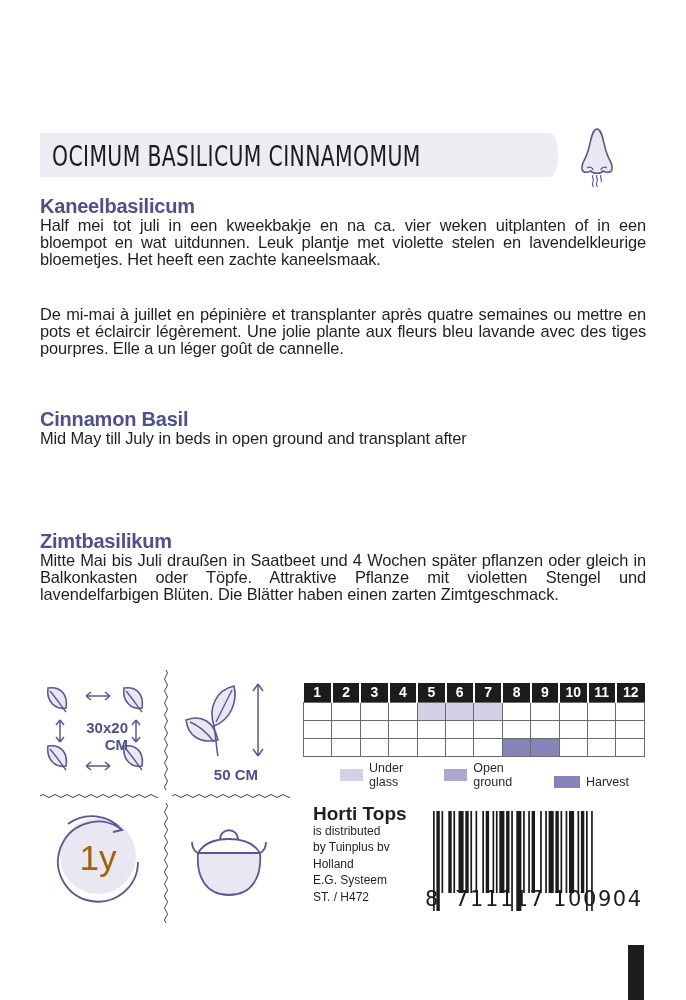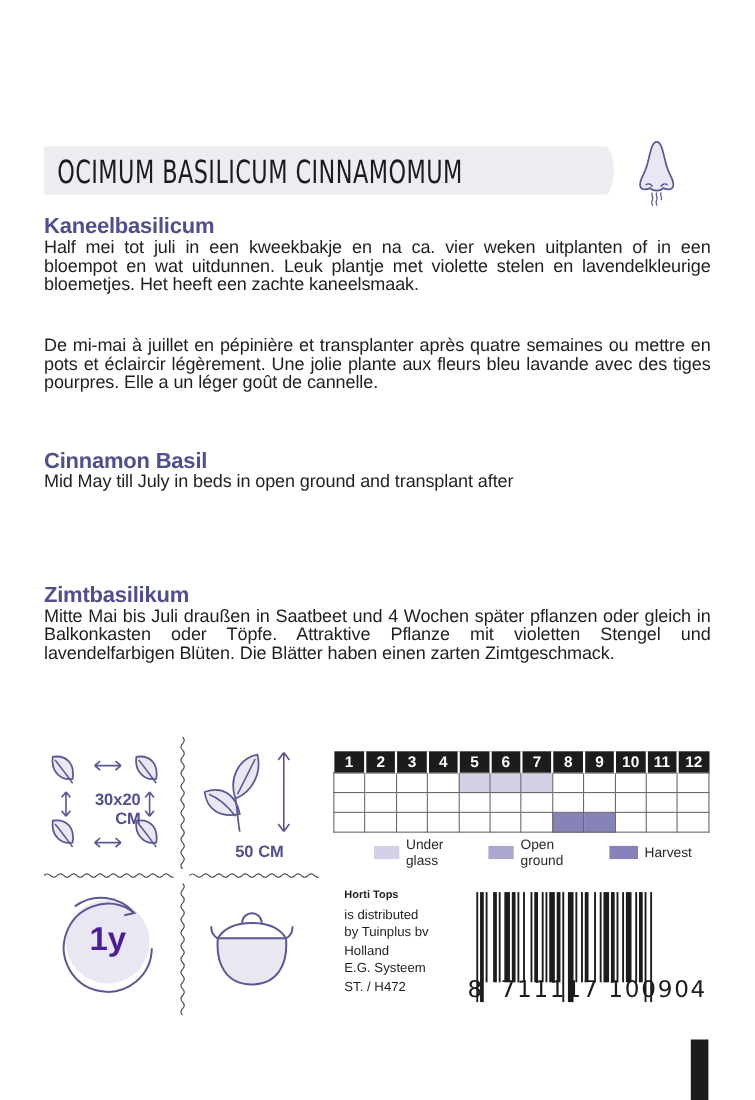--- a/index.html
+++ b/index.html
@@ -47,28 +47,28 @@
   .calendar { position: absolute; left: 303px; top: 683px; width: 342px; }
   .cal-grid { border-collapse: collapse; width: 342px; table-layout: fixed; }
   .cal-grid th {
     background: #1c1c1c; color: #ffffff; font-size: 14px; font-weight: bold; height: 19px;
     border-left: 2px solid #ffffff; text-align: center; line-height: 19px; padding: 0;
   }
   .cal-grid th:first-child { border-left: none; }
   .cal-grid td {
     height: 18px; border: 1px solid #6a6a6a; padding: 0;
   }
-  .legend { display: flex; align-items: center; margin-top: 4px; font-size: 12.5px; color: #2a2a2a; padding-left: 37px; }
+  .legend { display: flex; align-items: flex-end; margin-top: 4px; font-size: 12.5px; color: #2a2a2a; padding-left: 37px; }
   .legend .sw { width: 26px; height: 12px; margin-right: 6px; }
   .legend .item { display: flex; align-items: center; margin-right: 16px; }
 
   .distributor {
     position: absolute; left: 313px; top: 806px; font-size: 12px; line-height: 16.5px; color: #1f1f1f;
   }
-  .distributor .brand { font-weight: bold; font-size: 10px; }
+  .distributor .brand { font-weight: bold; font-size: 19px; }
 
   .barcode { position: absolute; left: 425px; top: 803px; width: 225px; height: 110px; }
   .barcode-digits {
     position: absolute; top: 888px; font-size: 21px; color: #1c1c1c; letter-spacing: 1.6px;
     font-family: "DejaVu Sans", sans-serif; line-height: 22px;
   }
   .registration-mark { position: absolute; left: 628px; top: 945px; width: 16px; height: 55px; background: #1c1c1c; }
 </style>
 </head>
 <body>
@@ -141,21 +141,21 @@
 <svg class="wavy-h" style="left:172px; top:793px; width:118px;" viewBox="0 0 118 6" preserveAspectRatio="none">
   <path d="M0 3 q3 -3 6 0 q3 3 6 0 q3 -3 6 0 q3 3 6 0 q3 -3 6 0 q3 3 6 0 q3 -3 6 0 q3 3 6 0 q3 -3 6 0 q3 3 6 0 q3 -3 6 0 q3 3 6 0 q3 -3 6 0 q3 3 6 0 q3 -3 6 0 q3 3 6 0 q3 -3 6 0 q3 3 6 0 q3 -3 6 0 q3 3 6 0" fill="none" stroke="#444" stroke-width="1"></path>
 </svg>
 
 <svg class="icon-cell" style="left:48px; top:810px; width:94px; height:100px;" viewBox="0 0 94 100">
   <circle cx="50" cy="46" r="38" fill="#e8e7f2"></circle>
   <path d="M70 17 A40 40 0 1 0 90 52" fill="none" stroke="#5a5894" stroke-width="1.8"></path>
   <path d="M20 14 A40 40 0 0 1 74 20" fill="none" stroke="#5a5894" stroke-width="1.8"></path>
   <path d="M66 14 L74 20 L65 22" fill="none" stroke="#5a5894" stroke-width="1.8"></path>
 </svg>
-<div style="position:absolute; left:70px; top:838px; width:56px; text-align:center; font-size:30px; font-weight:bold; color:#4c1d95;">1y</div>
+<div style="position:absolute; left:70px; top:838px; width:56px; text-align:center; font-size:35px; font-weight:normal; color:#a16207;">1y</div>
 
 <svg class="wavy-v" style="left:163px; top:803px; height:120px;" viewBox="0 0 6 120" preserveAspectRatio="none">
   <path d="M3 0 q3 3 0 6 q-3 3 0 6 q3 3 0 6 q-3 3 0 6 q3 3 0 6 q-3 3 0 6 q3 3 0 6 q-3 3 0 6 q3 3 0 6 q-3 3 0 6 q3 3 0 6 q-3 3 0 6 q3 3 0 6 q-3 3 0 6 q3 3 0 6 q-3 3 0 6 q3 3 0 6 q-3 3 0 6 q3 3 0 6 q-3 3 0 6" fill="none" stroke="#444" stroke-width="1"></path>
 </svg>
 
 <svg class="icon-cell" style="left:180px; top:815px; width:96px; height:96px;" viewBox="0 0 96 96">
     <path d="M18 38 L80 38 C82 62 72 80 49 80 C26 80 16 62 18 38 Z" fill="#e8e7f2" stroke="#5a5894" stroke-width="1.8"></path>
   <path d="M18 38 C24 28 36 24 49 24 C62 24 74 28 80 38" fill="none" stroke="#5a5894" stroke-width="1.8"></path>
   <path d="M40 25 C40 12 58 12 58 25" fill="none" stroke="#5a5894" stroke-width="1.8"></path>
   <path d="M18 38 C14 36 12 32 12 27" fill="none" stroke="#5a5894" stroke-width="1.8"></path>

